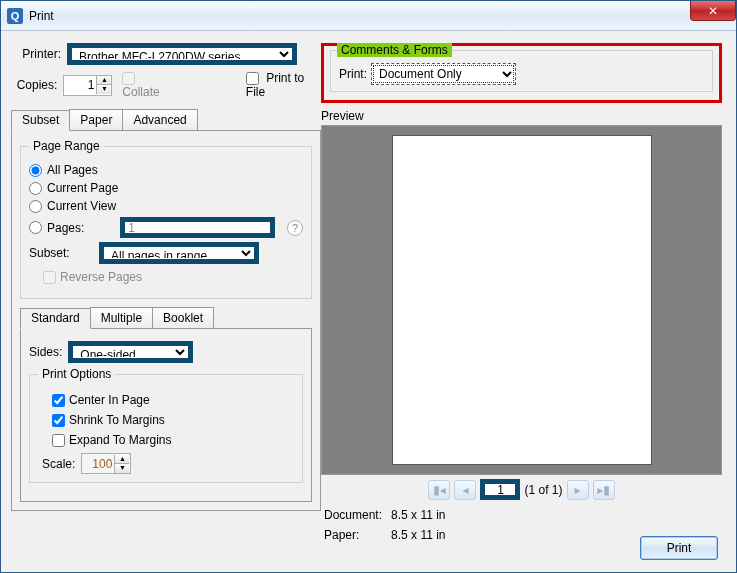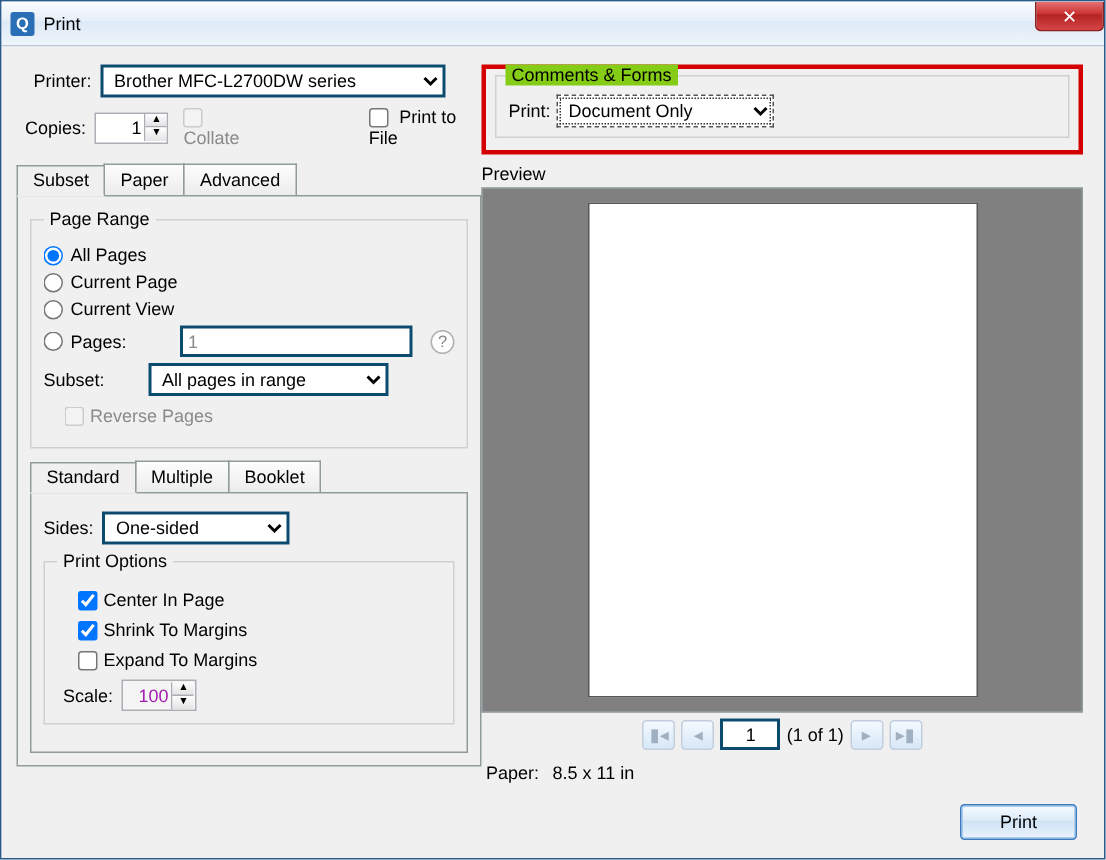--- a/index.html
+++ b/index.html
@@ -57,21 +57,21 @@
   
   .leftcol {
     position: absolute;
     left: 10px; top: 12px;
     width: 310px;
   }
   .row { display: flex; align-items: center; margin-bottom: 6px; }
   .lbl { width: 50px; text-align: right; margin-right: 6px; }
   select, input[type=text] {
     font: inherit;
-    border: 2px solid #0c4a6e;
+    border: 5px solid #0c4a6e;
     background: #fff;
     height: 21px;
     padding: 1px 3px;
   }
   select { height: 22px; }
   .printer-select { width: 230px; }
   .copies-spin { width: 50px; border: 1px solid #abadb3; height: 21px; display: inline-flex; align-items: center; background: #fff; }
   .copies-spin input { border: none; width: 32px; text-align: right; height: 17px; outline: none; padding-right: 2px;}
   .spin-btns { display: flex; flex-direction: column; border-left: 1px solid #abadb3;}
   .spin-btns div { width: 14px; height: 9px; font-size: 7px; line-height: 7px; text-align: center; background: linear-gradient(#fdfdfd,#e3e3e3); border-bottom:1px solid #abadb3; cursor:pointer;}
@@ -121,21 +121,21 @@
   .subset-select{ width: 160px;}
   .reverse { margin-top:8px; color:#8a8a8a;}
   
   .tabstrip2 { display:flex; margin-top:4px;}
   .sides-row { display:flex; align-items:center; margin:6px 0 4px 0;}
   .sides-select{ width:125px;}
   .printopts { }
   .opt { margin:6px 0 6px 14px; display:flex; align-items:center;}
   .scale-row { margin:6px 0 0 4px; display:flex; align-items:center;}
   .scale-spin { width:50px; border:1px solid #abadb3; height:21px; display:inline-flex; align-items:center; background:#f5f5f5;}
-  .scale-spin input{border:none;width:32px;text-align:right;height:17px;outline:none;background:transparent;color:#a21caf;padding-right:2px;}
+  .scale-spin input{border:none;width:32px;text-align:right;height:17px;outline:none;background:transparent;color:#a16207;padding-right:2px;}
   
   .rightcol {
     position: absolute;
     left: 320px; top: 12px; right: 14px;
   }
   .redbox {
     border: 3px solid #d40000;
     padding: 4px 6px 8px 6px;
     margin-bottom: 6px;
   }
@@ -327,20 +327,24 @@
         <span>(1 of 1)</span>
         <span class="pbtn dis">
             <span>▸</span>
           </span>
         <span class="pbtn dis">
             <span>▸▮</span>
           </span>
       </div>
       <table class="docinfo">
         <tbody>
+            <tr>
+          <td>Document:</td>
+          <td>8.5 x 11 in</td>
+        </tr>
         <tr>
           <td>Paper:</td>
           <td>8.5 x 11 in</td>
         </tr>
       </tbody>
         </table>
     </div>
   </div>
 
   <div class="btnbar">

